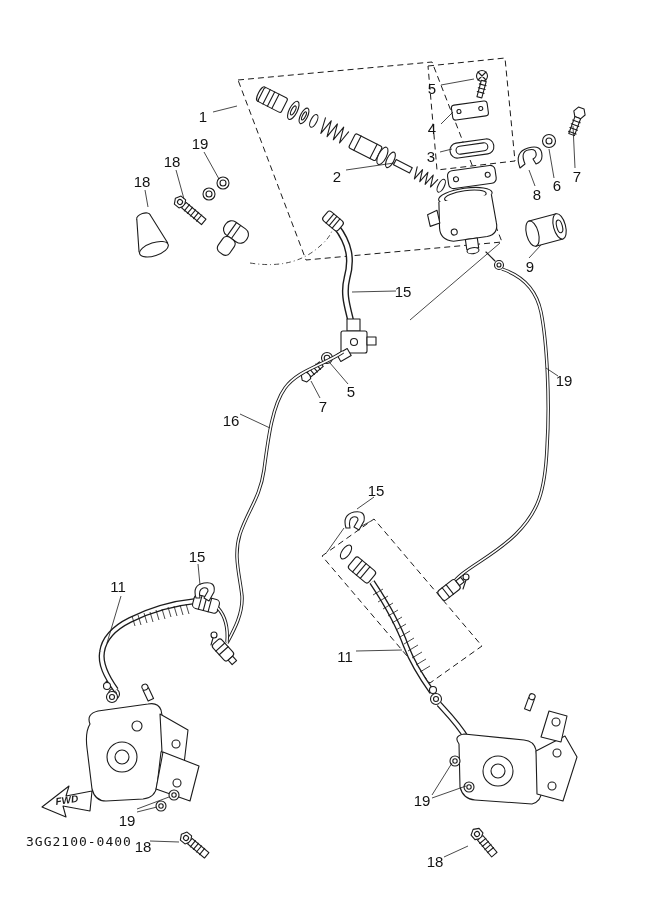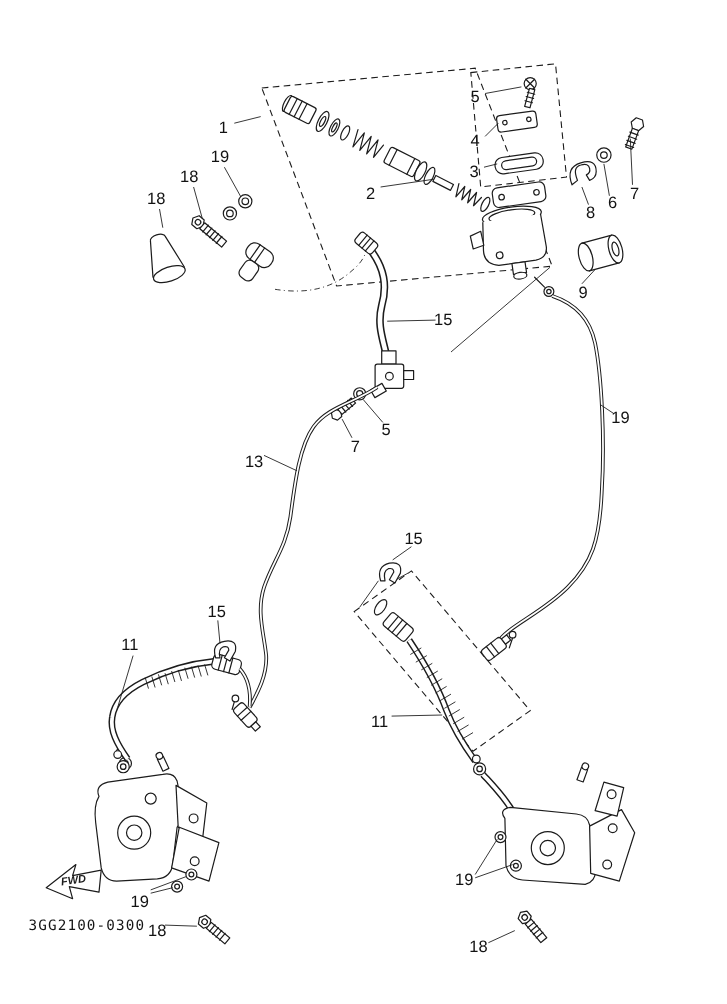--- a/index.html
+++ b/index.html
@@ -307,30 +307,30 @@
 <div class="lbl" style="left:337px;top:176px">2</div>
 <div class="lbl" style="left:431px;top:156px">3</div>
 <div class="lbl" style="left:432px;top:128px">4</div>
 <div class="lbl" style="left:432px;top:88px">5</div>
 <div class="lbl" style="left:557px;top:185px">6</div>
 <div class="lbl" style="left:577px;top:176px">7</div>
 <div class="lbl" style="left:537px;top:194px">8</div>
 <div class="lbl" style="left:530px;top:266px">9</div>
 <div class="lbl" style="left:403px;top:291px">15</div>
 <div class="lbl" style="left:564px;top:380px">19</div>
-<div class="lbl" style="left:231px;top:420px">13</div>
+<div class="lbl" style="left:231px;top:420px">16</div>
 <div class="lbl" style="left:142px;top:181px">18</div>
 <div class="lbl" style="left:376px;top:490px">15</div>
 <div class="lbl" style="left:197px;top:556px">15</div>
 <div class="lbl" style="left:323px;top:406px">7</div>
 <div class="lbl" style="left:351px;top:391px">5</div>
 <div class="lbl" style="left:172px;top:161px">18</div>
 <div class="lbl" style="left:200px;top:143px">19</div>
 <div class="lbl" style="left:118px;top:586px">11</div>
 <div class="lbl" style="left:345px;top:656px">11</div>
 <div class="lbl" style="left:127px;top:820px">19</div>
 <div class="lbl" style="left:143px;top:846px">18</div>
 <div class="lbl" style="left:422px;top:800px">19</div>
 <div class="lbl" style="left:435px;top:861px">18</div>
 
-<div class="code">3GG2100-0300</div>
+<div class="code">3GG2100-0400</div>
 
 </div>
 
 </body></html>

